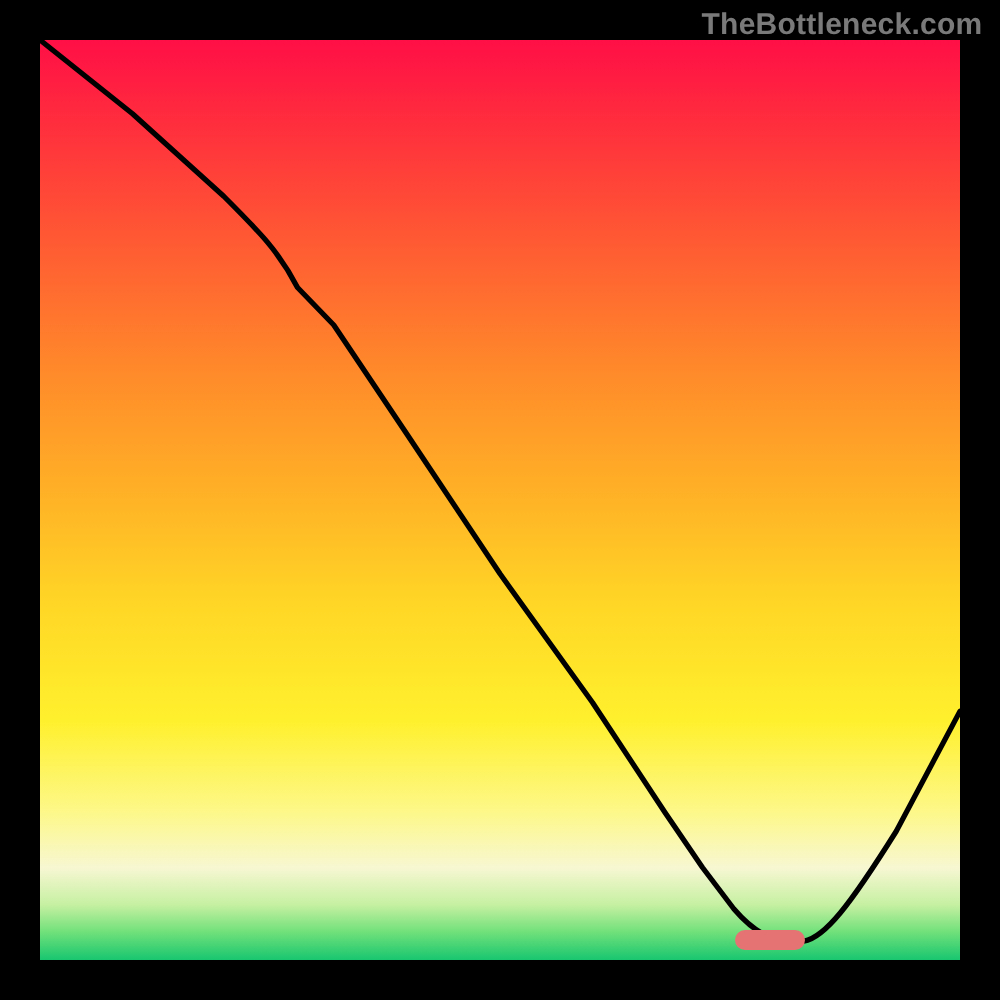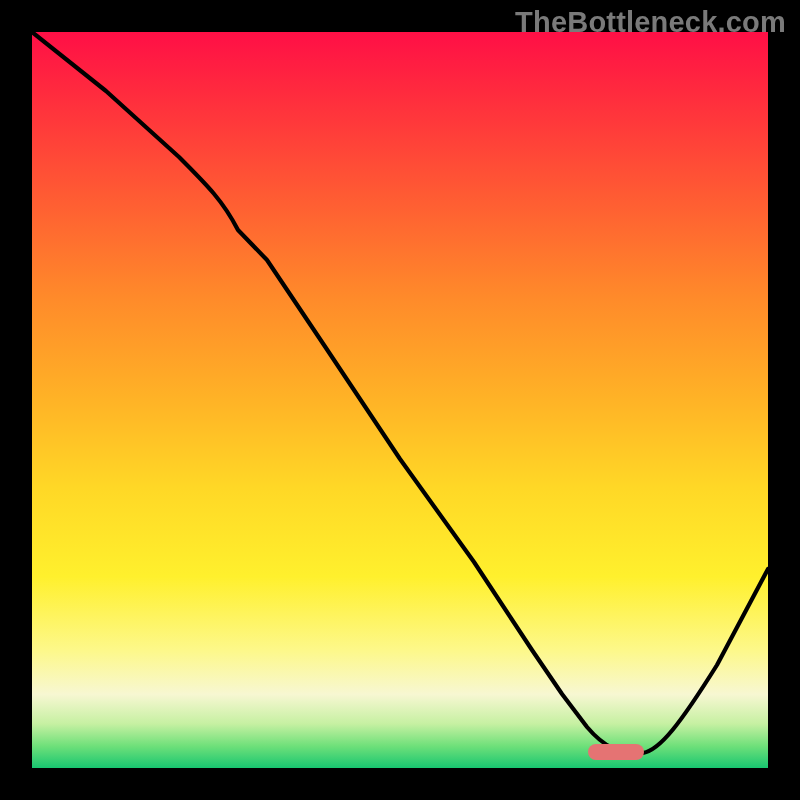--- a/index.html
+++ b/index.html
@@ -14,21 +14,21 @@
   .frame {
     position: relative;
     width: 800px;
     height: 800px;
     background: #000;
   }
   .watermark {
     position: absolute;
     top: 6px;
     right: 14px;
-    font-size: 29px;
+    font-size: 24px;
     font-weight: bold;
     color: #7a7a7a;
     letter-spacing: 0.2px;
   }
   .plot {
     position: absolute;
     left: 32px;
     top: 32px;
     width: 736px;
     height: 736px;

